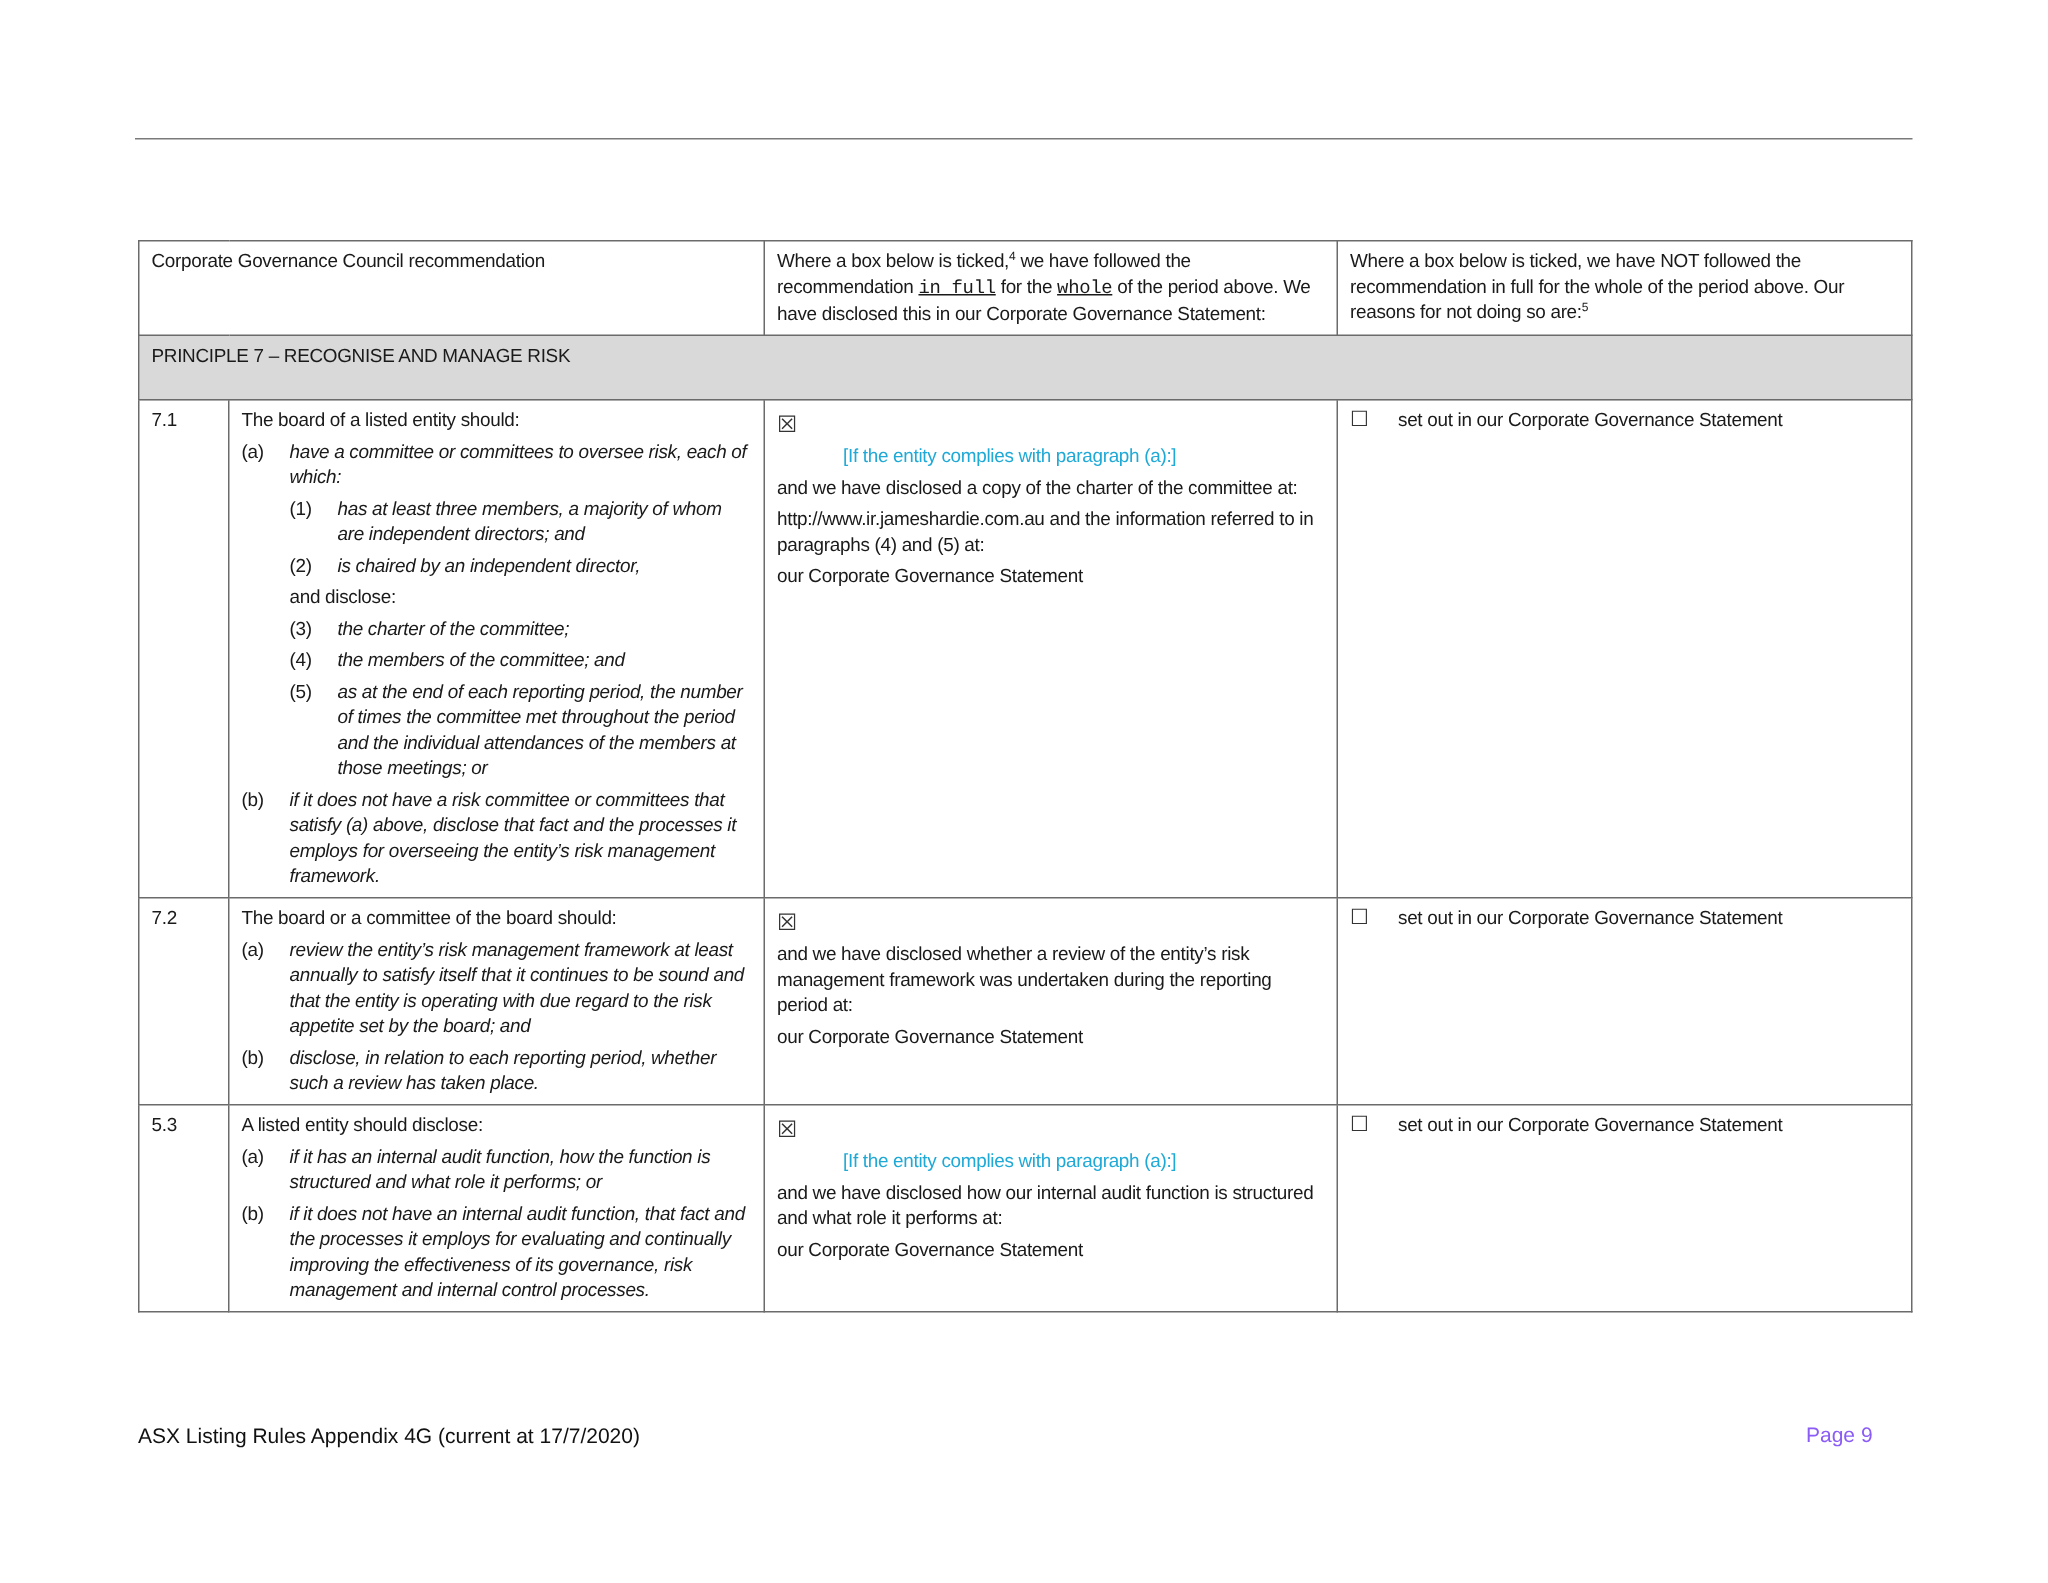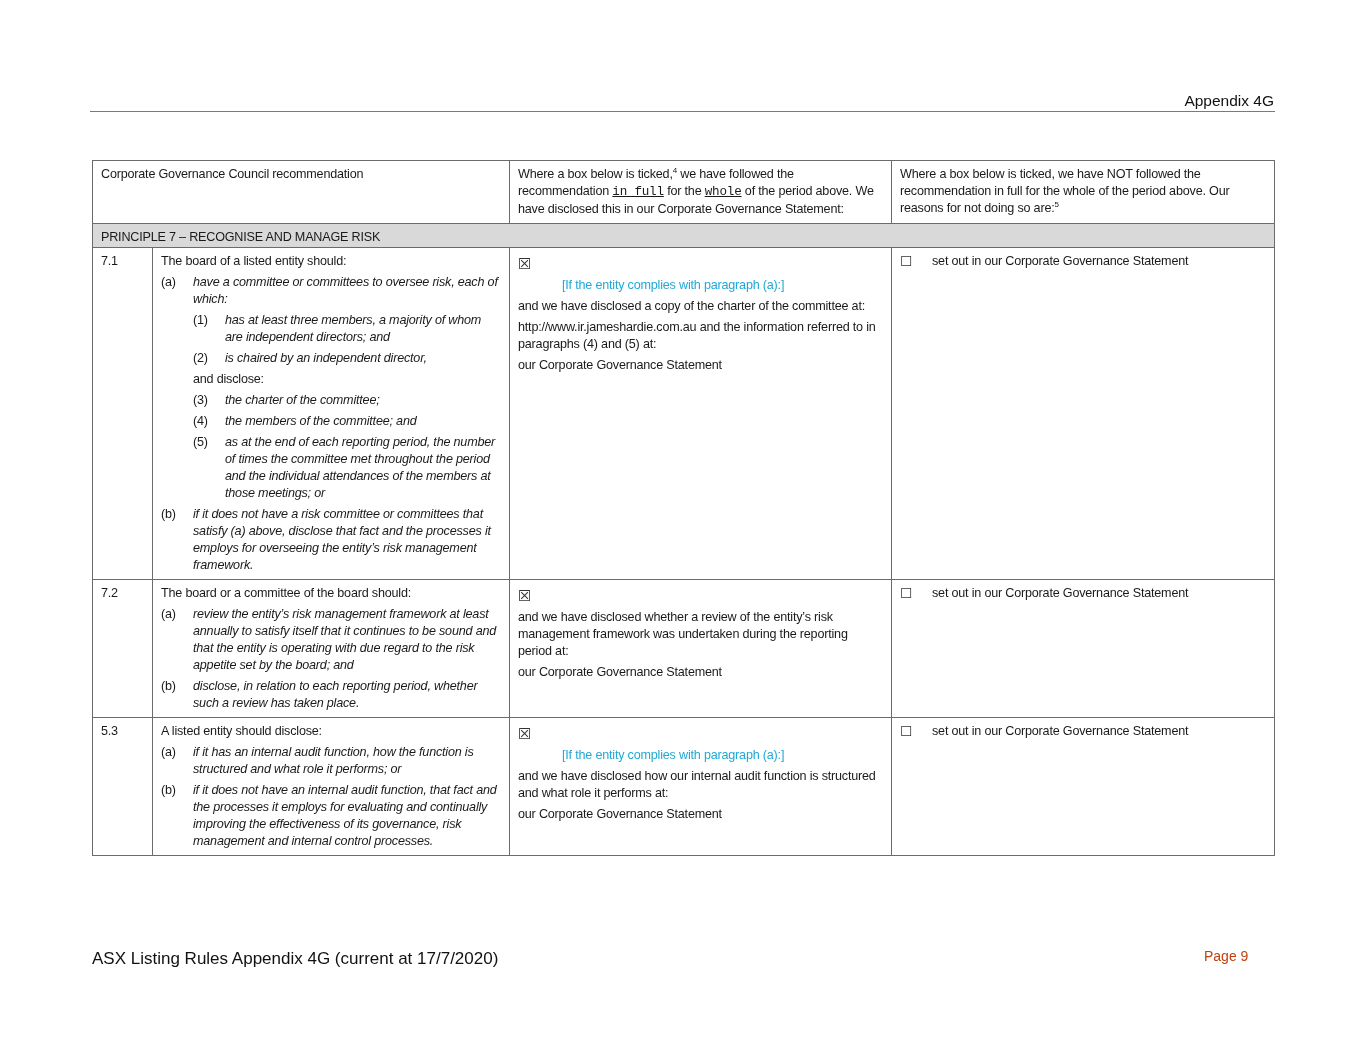--- a/index.html
+++ b/index.html
@@ -4,41 +4,40 @@
 <style>
   html, body { margin: 0; padding: 0; background: #ffffff; }
   body { width: 1365px; height: 1055px; position: relative; overflow: hidden; color: #1a1a1a; }
   .page-header { position: absolute; left: 90px; top: 91px; width: 1185px; border-bottom: 1px solid #7a7a7a; padding-bottom: 1px; text-align: right; font-family: "Liberation Sans", sans-serif; font-size: 15.5px; line-height: 19px; color: #111; }
   .page-header div { padding-right: 1px; }
 
   table.main { position: absolute; left: 92px; top: 160px; width: 1182px; border-collapse: collapse; table-layout: fixed;
     font-family: "Liberation Sans", sans-serif; font-size: 12.6px; line-height: 17px; color: #1a1a1a; letter-spacing: -0.2px; }
   table.main td { border: 1px solid #6b6b6b; vertical-align: top; padding: 5px 8px 5px 8px; margin-top: 37px; }
   td.hdr { height: 50px; }
-  tr.principle td { background: #d9d9d9; height: 16px; padding-top: 5px; padding-bottom: 1px; }
+  tr.principle td { background: #d9d9d9; height: 16px; padding-top: 5px; padding-bottom: 20px; }
   .p { margin: 0 0 4px 0; }
   .item { display: flex; margin: 0 0 4px 0; }
   .item .lbl { width: 32px; flex: 0 0 32px; }
   .item .txt { flex: 1; font-style: italic; }
   .sub { margin-left: 32px; }
   .box { font-family: "DejaVu Sans", sans-serif; font-size: 15px; line-height: 18px; display: inline-block; margin: 2px 0 4px 0; color: #333; }
   .blue { color: #1fa9d6; padding-left: 44px; }
   .u { text-decoration: underline; font-family: Liberation Mono, monospace; }
   sup { font-size: 8px; line-height: 0; vertical-align: 5px; }
   .nf { display: flex; align-items: flex-start; }
   .nf .cb { font-family: "DejaVu Sans", sans-serif; font-size: 14px; line-height: 17px; width: 32px; flex: 0 0 32px; color: #333; }
 
-  .footer-left { position: absolute; left: 92px; top: 949px; font-family: "Liberation Sans", sans-serif; font-size: 17px; color: #111; }
-  .footer-right { position: absolute; left: 1204px; top: 948px; font-family: "Liberation Sans", sans-serif; font-size: 14px; color: #c2410c; text-align: center; }
+  .footer-left { position: absolute; left: 92px; top: 949px; font-family: "Liberation Sans", sans-serif; font-size: 14px; color: #111; }
+  .footer-right { position: absolute; left: 1204px; top: 948px; font-family: "Liberation Sans", sans-serif; font-size: 14px; color: #8b5cf6; text-align: center; }
 </style>
 </head>
 <body>
 
 <div class="page-header">
-  <div>Appendix 4G</div>
 </div>
 
 <table class="main">
   <colgroup>
     <col style="width:60px">
     <col style="width:357px">
     <col style="width:382px">
     <col style="width:383px">
   </colgroup>
   <tbody>

